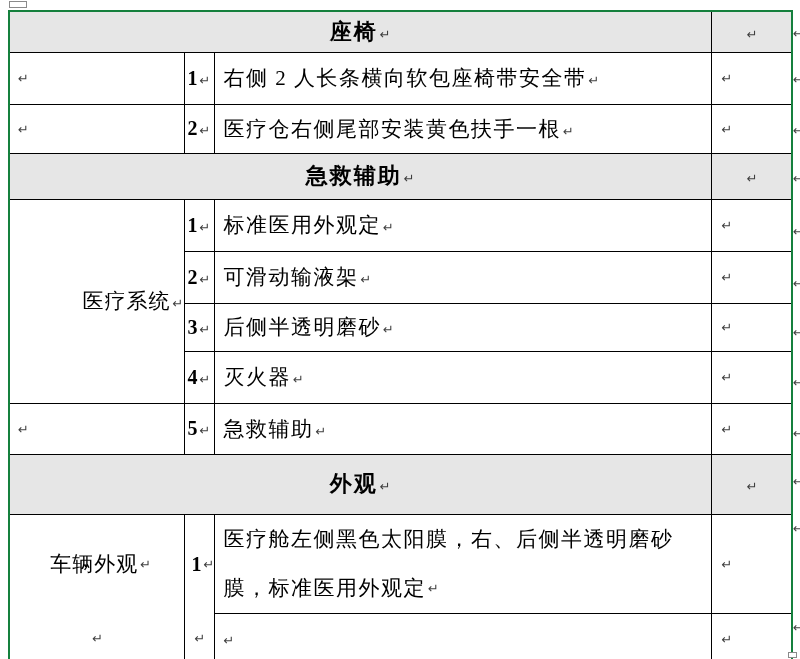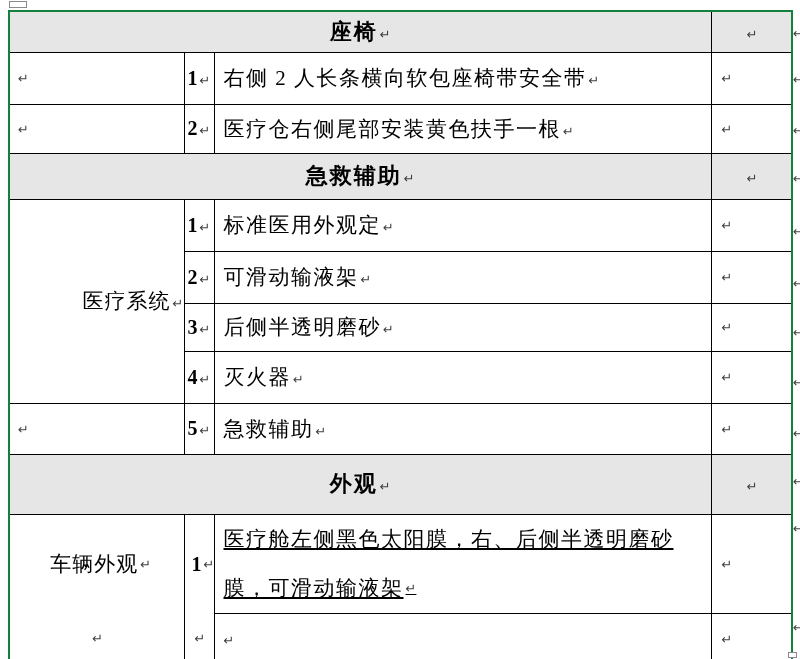--- a/index.html
+++ b/index.html
@@ -35,21 +35,21 @@
     text-align:center;
     font-weight:bold;
     font-size:20px;
   }
   .desc{
     text-align:left;
     padding-left:9px;
     font-size:21px;
     letter-spacing:1.5px;
   }
-  .desc .line{height:49px;display:flex;align-items:center;text-decoration:underline;}
+  .desc .line{height:49px;display:flex;align-items:center;}
   .c4{text-align:left;padding-left:8px;}
   .mark{
     font-family:"DejaVu Sans",sans-serif;
     font-size:13px;
     color:#3f3f3f;
     letter-spacing:0;
     margin-left:2px;
     font-weight:normal;
   }
   .splitcell{padding:0;}
@@ -179,21 +179,21 @@
             </div>
         <div class="split-bottom">
               <span class="mark">↵</span>
             </div>
       </td>
       <td class="desc">
         <div class="line">
               <span>医疗舱左侧黑色太阳膜，右、后侧半透明磨砂</span>
             </div>
         <div class="line">
-              <span>膜，可滑动输液架</span>
+              <span>膜，标准医用外观定</span>
               <span class="mark">↵</span>
             </div>
       </td>
       <td class="c4"><span class="mark">↵</span></td>
     </tr>
 
     <tr style="height:50px">
       <td class="desc"><span class="mark" style="margin-left:0">↵</span></td>
       <td class="c4"><span class="mark">↵</span></td>
     </tr>

